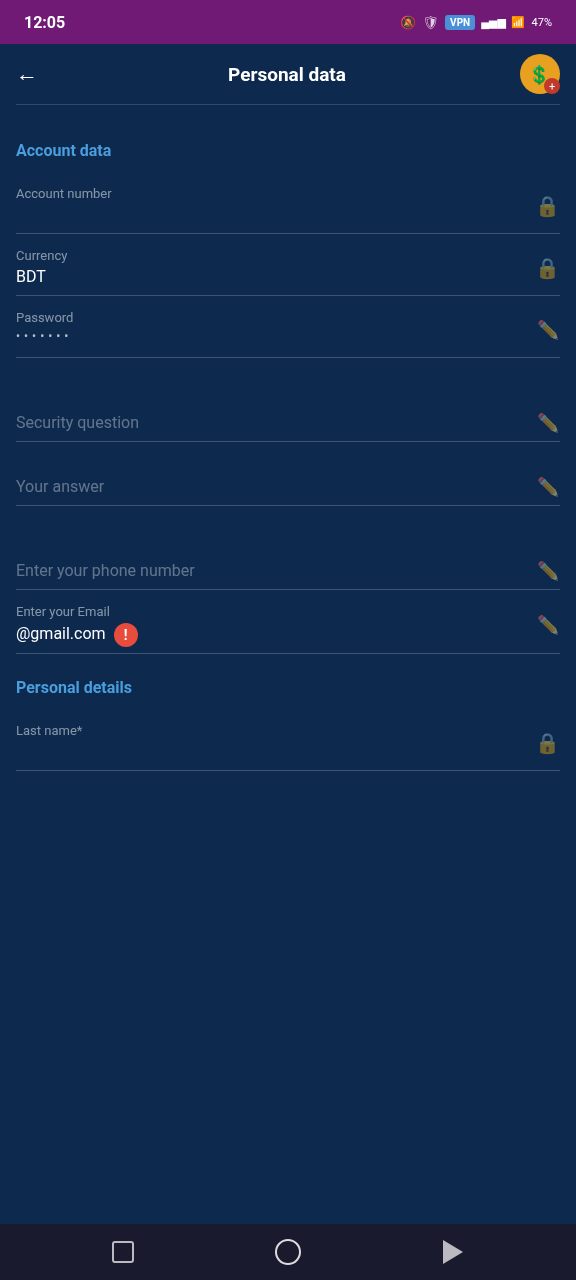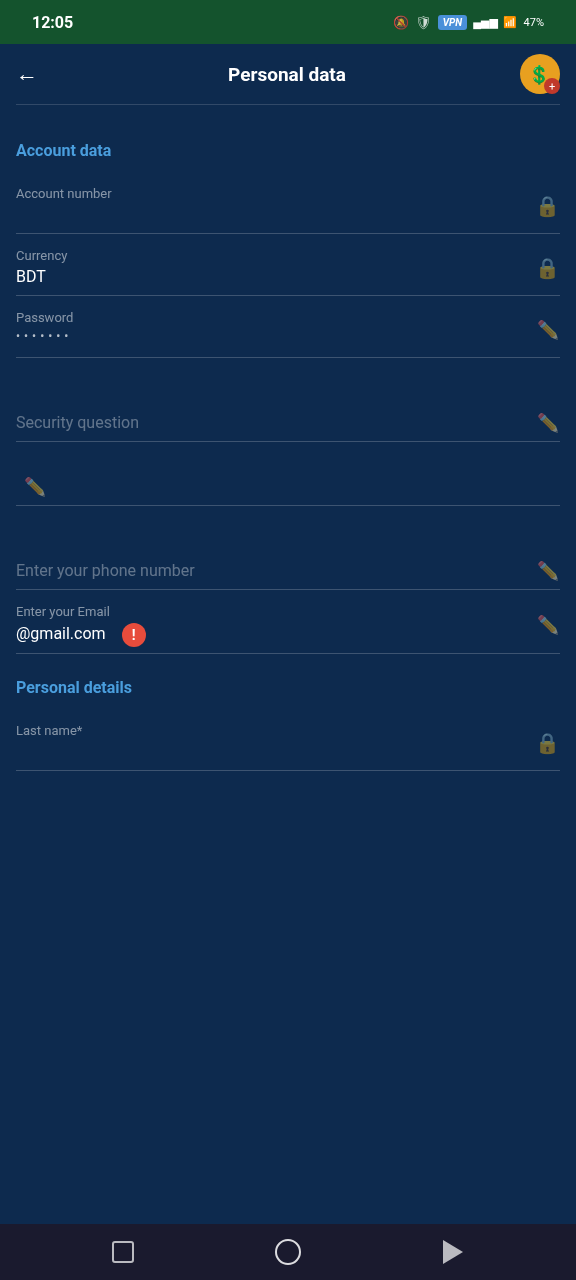--- a/index.html
+++ b/index.html
@@ -10,25 +10,25 @@
       min-height: 1280px;
       background-color: #0d2a4e;
       font-family: 'Roboto', Arial, sans-serif;
       color: #fff;
       display: flex;
       flex-direction: column;
     }
 
     
     .status-bar {
-      background-color: #14532d;
+      background-color: #701a75;
       display: flex;
       align-items: center;
       justify-content: space-between;
-      padding: 8px 32px;
+      padding: 8px 24px;
       height: 44px;
     }
     .status-bar-left {
       font-size: 16px;
       font-weight: bold;
       color: #fff;
     }
     .status-bar-right {
       display: flex;
       align-items: center;
@@ -38,21 +38,20 @@
       font-size: 11px;
       color: #fff;
     }
     .vpn-badge {
       background: #4a90d9;
       color: #fff;
       font-size: 10px;
       font-weight: bold;
       padding: 2px 5px;
       border-radius: 3px;
-      font-style: italic;
     }
 
     
     .app-bar {
       background-color: #0d2a4e;
       display: flex;
       align-items: center;
       padding: 12px 16px;
       height: 60px;
       position: relative;
@@ -169,21 +168,21 @@
 
     
     .section-spacer {
       height: 20px;
     }
 
     
     .email-value-row {
       display: flex;
       align-items: center;
-      gap: 16px;
+      gap: 8px;
     }
 
     .error-badge {
       width: 24px;
       height: 24px;
       background: #e74c3c;
       border-radius: 50%;
       display: flex;
       align-items: center;
       justify-content: center;
@@ -303,20 +302,23 @@
   <div class="field-row">
     <div class="field-content">
       <div class="field-value placeholder">Security question</div>
     </div>
     <div class="field-icon">✏️</div>
   </div>
 
   <div class="section-spacer"></div>
 
   <div class="field-row">
+    <div class="field-content">
+      <div class="field-value placeholder">Your answer</div>
+    </div>
     <div class="field-icon">✏️</div>
   </div>
 
   <div class="section-spacer"></div>
 
 
   <div class="section-spacer"></div>
 
   <div class="field-row">
     <div class="field-content">

